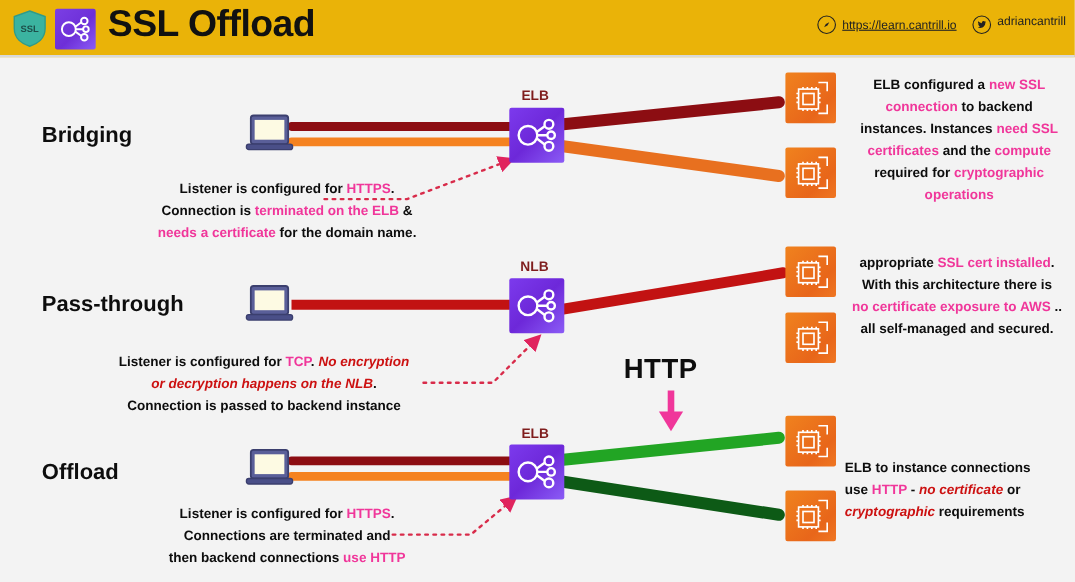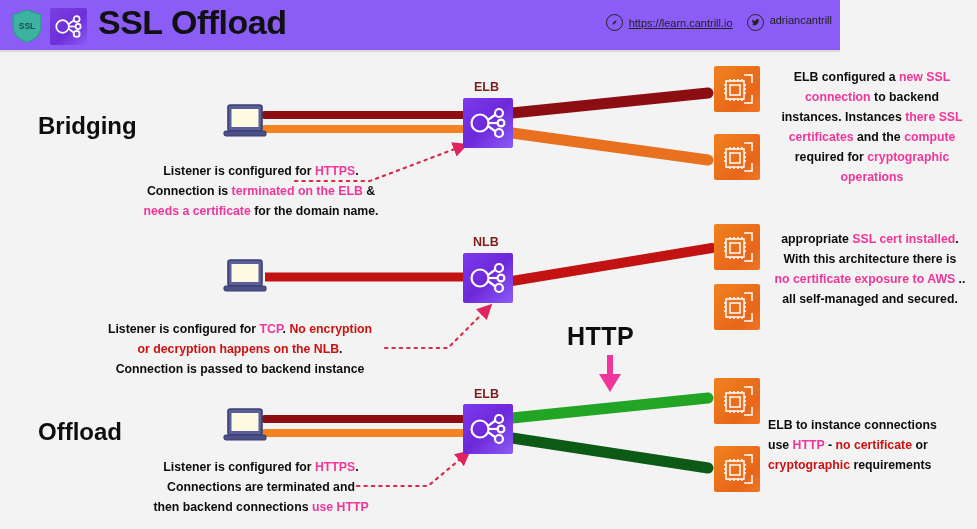--- a/index.html
+++ b/index.html
@@ -8,22 +8,22 @@
     width:977px;height:529px;
     background:#f2f2f2;
     font-family:"Liberation Sans",sans-serif;
     overflow:hidden;
     position:relative;
   }
   .page{position:absolute;inset:0;background:#f3f3f3;}
 
   
   .header{
-    position:absolute;left:0;top:0;width:840px;height:52px;
-    background:#8b5cf6;
+    position:absolute;left:0;top:0;width:977px;height:52px;
+    background:#eab308;
     border-bottom:2px solid #d9d9d9;
     box-sizing:border-box;
   }
   .hdr-shield{position:absolute;left:10px;top:8px;width:34px;height:36px;}
   .hdr-elb{position:absolute;left:50px;top:8px;width:37px;height:37px;
     background:linear-gradient(135deg,#7b3fe4 0%,#6d2fd8 55%,#8b5cf6 100%);
     border-radius:2px;}
   .hdr-elb svg{display:block;}
   .hdr-title{
     position:absolute;left:98px;top:3px;
@@ -32,40 +32,40 @@
   }
   .hdr-right{position:absolute;right:8px;top:14px;display:flex;align-items:center;gap:14px;}
   .hdr-link{display:flex;align-items:center;gap:6px;}
   .hdr-link .lbl{font-size:11px;color:#222;text-decoration:underline;}
   .hdr-tw{display:flex;gap:6px;}
   .hdr-tw .lbl{font-size:11px;color:#222;}
   .circ-ico{width:17px;height:17px;border:1.4px solid #222;border-radius:50%;
     display:flex;align-items:center;justify-content:center;box-sizing:border-box;}
 
   
-  .row-title{position:absolute;font-size:24px;font-weight:bold;color:#0d0d0d;}
+  .row-title{position:absolute;font-size:20px;font-weight:bold;color:#0d0d0d;}
   #t-bridging{left:38px;top:112px;}
   #t-passthrough{left:38px;top:266px;}
   #t-offload{left:38px;top:418px;}
 
   
   .laptop{position:absolute;width:46px;height:40px;}
   .elb-box{position:absolute;width:50px;height:50px;border-radius:2px;
     background:linear-gradient(135deg,#7c3aed 0%,#6d28d9 50%,#8b5cf6 100%);}
   .elb-label{position:absolute;font-size:12.5px;font-weight:bold;color:#7f1d1d;}
   .ec2{position:absolute;width:46px;height:46px;border-radius:2px;
     background:linear-gradient(135deg,#f0821e 0%,#e8661a 70%,#ef7622 100%);}
 
   
   .links{position:absolute;left:0;top:0;width:977px;height:529px;pointer-events:none;}
 
   
   .note{position:absolute;font-size:12.3px;font-weight:bold;color:#0d0d0d;line-height:1.62;}
   .note .pk{color:#f0369a;}
-  .note .rd{color:#cc1111;}
+  .note .rd{color:#cc1111;font-style:italic;}
 
   #n-bridge-left{left:96px;top:162px;width:330px;text-align:center;}
   #n-bridge-right{left:772px;top:68px;width:200px;text-align:center;}
   #n-pass-left{left:80px;top:320px;width:320px;text-align:center;}
   #n-pass-right{left:766px;top:230px;width:208px;text-align:center;}
   #n-off-left{left:96px;top:458px;width:330px;text-align:center;}
   #n-off-right{left:768px;top:380px;width:204px;margin-top:36px;}
 
   .http-big{position:absolute;left:567px;top:322px;font-size:25px;
     font-weight:bold;color:#0d0d0d;letter-spacing:0.5px;}
@@ -193,26 +193,27 @@
     </svg>
   </div>
   <div class="note" id="n-bridge-left">
       <div><span>Listener is configured for </span><span class="pk">HTTPS</span><span>.</span></div>
       <div><span>Connection is </span><span class="pk">terminated on the ELB</span><span> &amp;</span></div>
       <div><span class="pk">needs a certificate</span><span> for the domain name.</span></div>
     </div>
   <div class="note" id="n-bridge-right">
       <div><span>ELB configured a </span><span class="pk">new SSL</span></div>
       <div><span class="pk">connection</span><span> to backend</span></div>
-      <div><span>instances. Instances </span><span class="pk">there SSL</span></div>
+      <div><span>instances. Instances </span><span class="pk">need SSL</span></div>
       <div><span class="pk">certificates</span><span> and the </span><span class="pk">compute</span></div>
       <div><span>required for </span><span class="pk">cryptographic</span></div>
       <div><span class="pk">operations</span></div>
     </div>
 
+  <div class="row-title" id="t-passthrough">Pass-through</div>
 
   <div class="laptop" style="left:222px;top:257px;">
     <svg width="46" height="40" viewBox="0 0 46 40">
       <rect x="6" y="3" width="34" height="26" rx="2.5" fill="#5a5f99" stroke="#3b3f6e" stroke-width="1.6"></rect>
       <rect x="9.5" y="7" width="27" height="18" fill="#fdfae3"></rect>
       <rect x="2" y="29" width="42" height="5" rx="2.2" fill="#4a4f88" stroke="#3b3f6e" stroke-width="1.2"></rect>
     </svg>
   </div>
   <div class="elb-label" style="left:473px;top:235px;">NLB</div>
   <div class="elb-box" style="left:463px;top:253px;">

